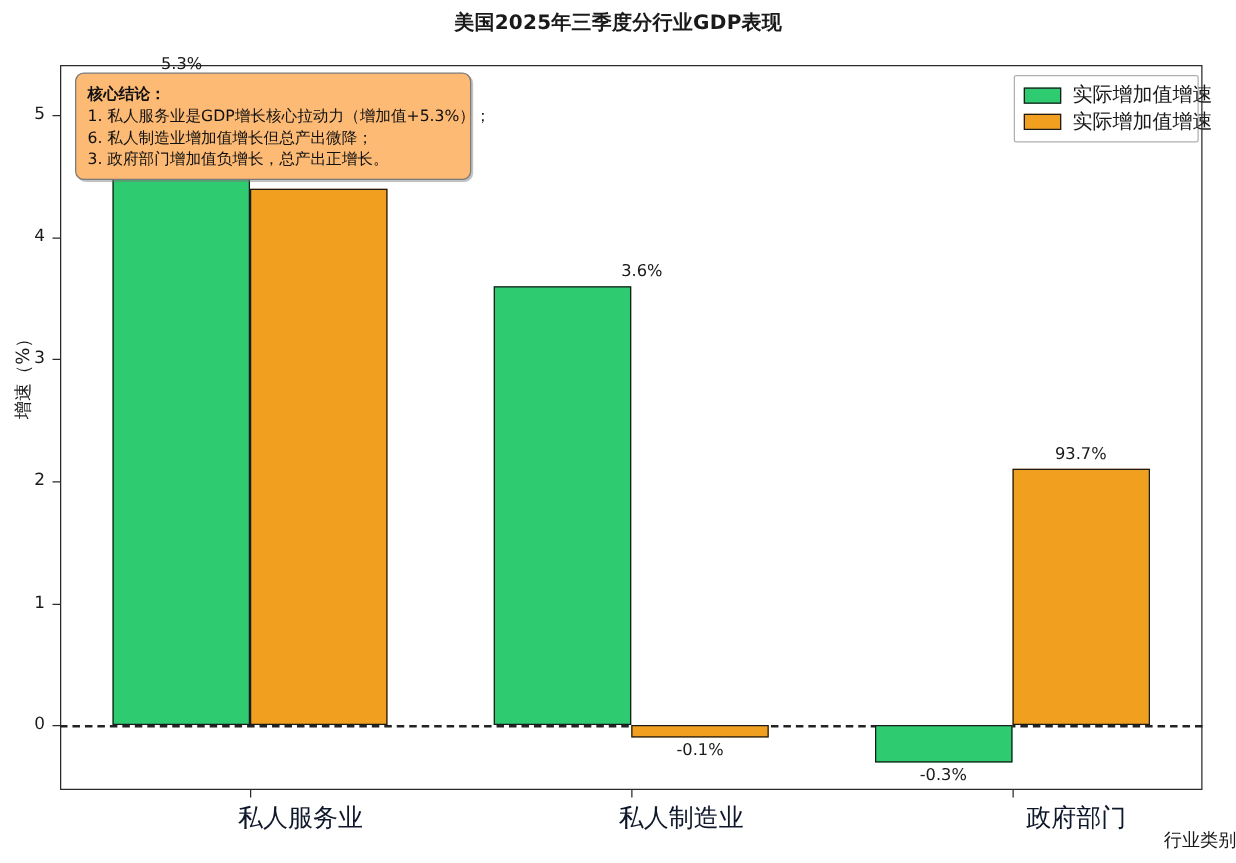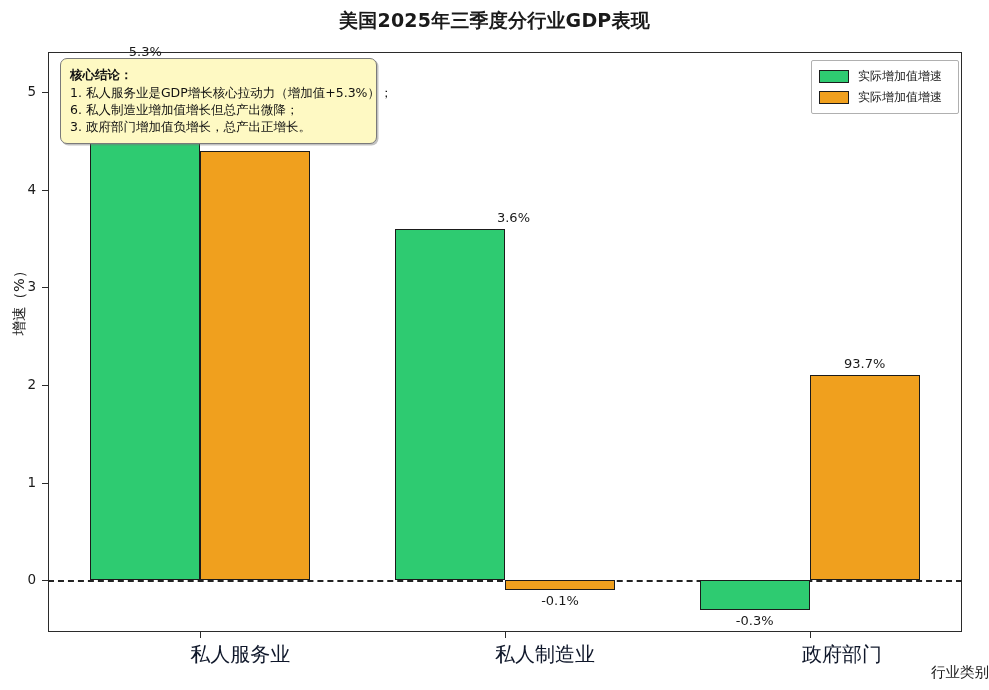--- a/index.html
+++ b/index.html
@@ -15,21 +15,21 @@
     overflow: hidden;
   }
 
   
   #chart-title {
     position: absolute;
     left: 0;
     top: 8px;
     width: 989px;
     text-align: center;
-    font-size: 19px;
+    font-size: 16px;
     font-weight: bold;
     color: #1a1a1a;
     letter-spacing: 0.2px;
   }
 
   
   #plot-area {
     position: absolute;
     left: 48px;
     top: 52px;
@@ -138,33 +138,33 @@
   }
   .legend-swatch {
     width: 30px;
     height: 13px;
     border: 1.2px solid #1b1b1b;
     box-sizing: border-box;
     margin-right: 9px;
     flex: none;
   }
   .legend-text {
-    font-size: 12px;
+    font-size: 16px;
     color: #1a1a1a;
     white-space: nowrap;
   }
 
   
   #annotation-box {
     position: absolute;
     left: 60px;
     top: 58px;
     width: 317px;
     box-sizing: border-box;
-    background: #fef9c3;
+    background: #fdba74;
     border: 1.1px solid #7a7a7a;
     border-radius: 7px;
     padding: 7px 9px 8px 9px;
     box-shadow: 1.5px 1.5px 0 rgba(120,120,120,0.45);
   }
   #annotation-box .ann-title {
     font-size: 12.5px;
     font-weight: bold;
     color: #111;
     line-height: 17px;
@@ -199,21 +199,21 @@
     <div class="y-tick-label" style="left: 6px; right: auto; top: 180.677px;">4</div>
     <div class="y-tick-mark" style="top: 92.0337px;"></div>
     <div class="y-tick-label" style="left: 6px; right: auto; top: 83.0337px;">5</div>
   </div>
 <div id="x-ticks">
     <div class="x-tick-mark" style="left: 200.333px;"></div>
     <div class="x-tick-label" style="left: 110.333px; width: 180px;">私人服务业</div>
     <div class="x-tick-mark" style="left: 505px;"></div>
     <div class="x-tick-label" style="left: 415px; width: 180px;">私人制造业</div>
     <div class="x-tick-mark" style="left: 809.667px;"></div>
-    <div class="x-tick-label" style="left: 702px; width: 180px;">政府部门</div>
+    <div class="x-tick-label" style="left: 721px; width: 180px;">政府部门</div>
   </div>
 
 <div id="zero-line"></div>
 
 <div id="bars-layer">
     <div class="bar" style="left: 90.3333px; top: 62.7407px; width: 110px; height: 517.508px; background: rgb(46, 203, 113);"></div>
     <div class="bar-label" style="left: 65.3333px; width: 160px; top: 43.7407px;">5.3%</div>
     <div class="bar" style="left: 200.333px; top: 150.62px; width: 110px; height: 429.63px; background: rgb(240, 160, 30);"></div>
     <div class="bar-label" style="left: 175.333px; width: 160px; top: 131.62px;">4.4%</div>
     <div class="bar" style="left: 395px; top: 228.734px; width: 110px; height: 351.515px; background: rgb(46, 203, 113);"></div>

